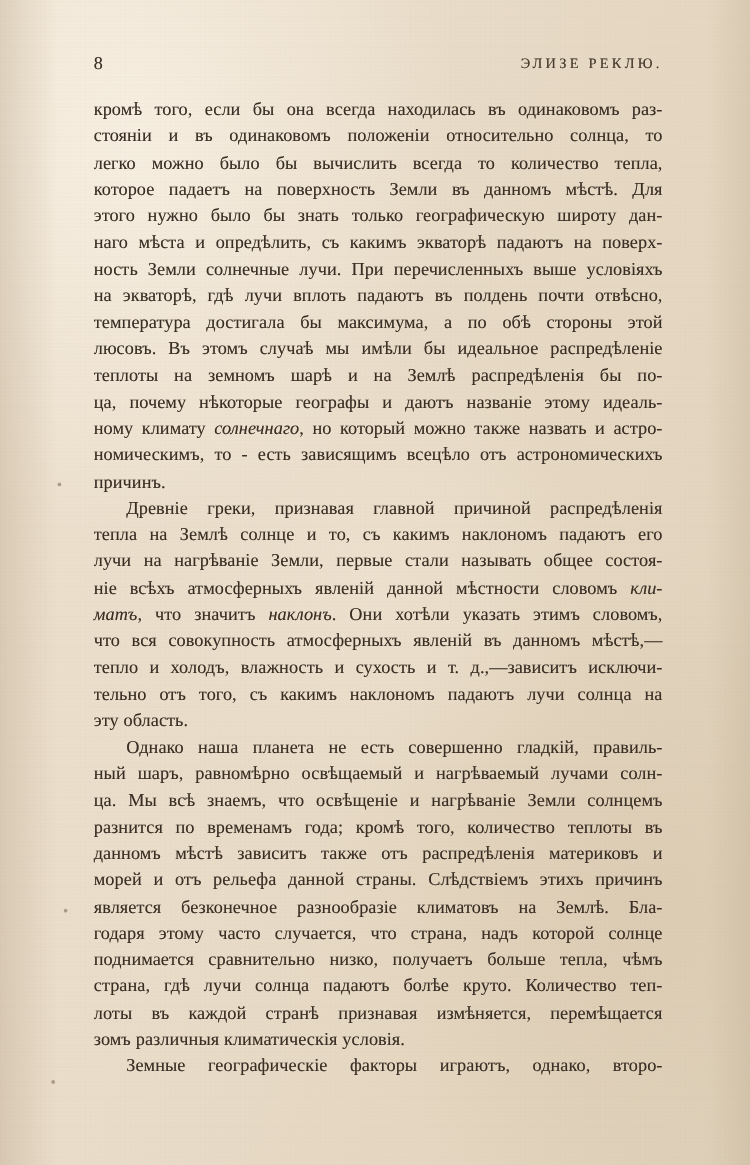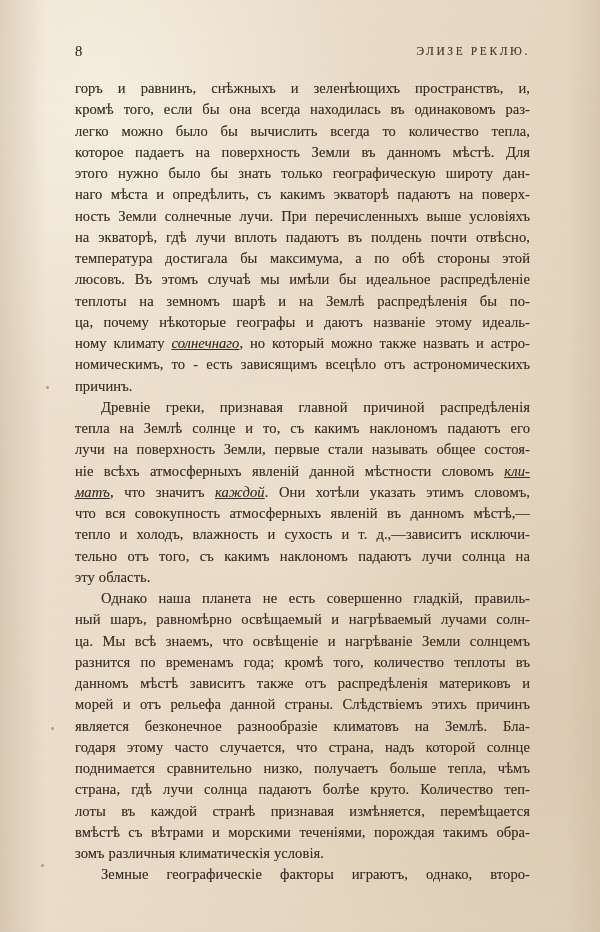--- a/index.html
+++ b/index.html
@@ -110,21 +110,20 @@
     white-space: nowrap;
   }
   .ln.last {
     text-align-last: left;
   }
   .ln.ind {
     text-indent: 26px;
   }
   i.it {
     font-style: italic;
-    text-decoration: underline;
   }
 
   
   .textblock, .running-head {
     text-rendering: optimizeLegibility;
     text-shadow: 0 0 0.35px rgba(58,47,37,0.45);
   }
 
   
   .speck {
@@ -147,62 +146,61 @@
   <div class="speck" style="left:41px; top:864px; width:3px; height:3px;"></div>
 
   <div class="running-head">
     <span class="folio">8</span>
     <span class="head-title">ЭЛИЗЕ РЕКЛЮ.</span>
   </div>
 
   <div class="textblock">
 
     <p class="para">
-      <span class="ln">горъ и равнинъ, снѣжныхъ и зеленѣющихъ пространствъ, и,</span>
       <span class="ln">кромѣ того, если бы она всегда находилась въ одинаковомъ раз-</span>
+      <span class="ln">стоянiи и въ одинаковомъ положенiи относительно солнца, то</span>
       <span class="ln">легко можно было бы вычислить всегда то количество тепла,</span>
       <span class="ln">которое падаетъ на поверхность Земли въ данномъ мѣстѣ. Для</span>
       <span class="ln">этого нужно было бы знать только географическую широту дан-</span>
       <span class="ln">наго мѣста и опредѣлить, съ какимъ экваторѣ падаютъ на поверх-</span>
       <span class="ln">ность Земли солнечные лучи. При перечисленныхъ выше условiяхъ</span>
       <span class="ln">на экваторѣ, гдѣ лучи вплоть падаютъ въ полдень почти отвѣсно,</span>
       <span class="ln">температура достигала бы максимума, а по обѣ стороны этой</span>
       <span class="ln">люсовъ. Въ этомъ случаѣ мы имѣли бы идеальное распредѣленiе</span>
       <span class="ln">теплоты на земномъ шарѣ и на Землѣ распредѣленiя бы по-</span>
       <span class="ln">ца, почему нѣкоторые географы и даютъ названiе этому идеаль-</span>
       <span class="ln">ному климату <i class="it">солнечнаго</i>, но который можно также назвать и астро-</span>
       <span class="ln">номическимъ, то - есть зависящимъ всецѣло отъ астрономическихъ</span>
       <span class="ln last">причинъ.</span>
     </p>
 
     <p class="para">
       <span class="ln ind">Древнiе греки, признавая главной причиной распредѣленiя</span>
       <span class="ln">тепла на Землѣ солнце и то, съ какимъ наклономъ падаютъ его</span>
-      <span class="ln">лучи на поверхность Земли, первые стали называть общее состоя-</span>
+      <span class="ln">лучи на нагрѣванiе Земли, первые стали называть общее состоя-</span>
       <span class="ln">нiе всѣхъ атмосферныхъ явленiй данной мѣстности словомъ <i class="it">кли-</i></span>
-      <span class="ln"><i class="it">матъ</i>, что значитъ <i class="it">каждой</i>. Они хотѣли указать этимъ словомъ,</span>
+      <span class="ln"><i class="it">матъ</i>, что значитъ <i class="it">наклонъ</i>. Они хотѣли указать этимъ словомъ,</span>
       <span class="ln">что вся совокупность атмосферныхъ явленiй въ данномъ мѣстѣ,—</span>
       <span class="ln">тепло и холодъ, влажность и сухость и т. д.,—зависитъ исключи-</span>
       <span class="ln">тельно отъ того, съ какимъ наклономъ падаютъ лучи солнца на</span>
       <span class="ln last">эту область.</span>
     </p>
 
     <p class="para">
       <span class="ln ind">Однако наша планета не есть совершенно гладкiй, правиль-</span>
       <span class="ln">ный шаръ, равномѣрно освѣщаемый и нагрѣваемый лучами солн-</span>
       <span class="ln">ца. Мы всѣ знаемъ, что освѣщенiе и нагрѣванiе Земли солнцемъ</span>
       <span class="ln">разнится по временамъ года; кромѣ того, количество теплоты въ</span>
       <span class="ln">данномъ мѣстѣ зависитъ также отъ распредѣленiя материковъ и</span>
       <span class="ln">морей и отъ рельефа данной страны. Слѣдствiемъ этихъ причинъ</span>
       <span class="ln">является безконечное разнообразiе климатовъ на Землѣ. Бла-</span>
       <span class="ln">годаря этому часто случается, что страна, надъ которой солнце</span>
       <span class="ln">поднимается сравнительно низко, получаетъ больше тепла, чѣмъ</span>
       <span class="ln">страна, гдѣ лучи солнца падаютъ болѣе круто. Количество теп-</span>
       <span class="ln">лоты въ каждой странѣ признавая измѣняется, перемѣщается</span>
-      <span class="ln">вмѣстѣ съ вѣтрами и морскими теченiями, порождая такимъ обра-</span>
       <span class="ln last">зомъ различныя климатическiя условiя.</span>
     </p>
 
     <p class="para">
       <span class="ln ind">Земные географическiе факторы играютъ, однако, второ-</span>
 
     </p>
 
   </div>
 </div>

